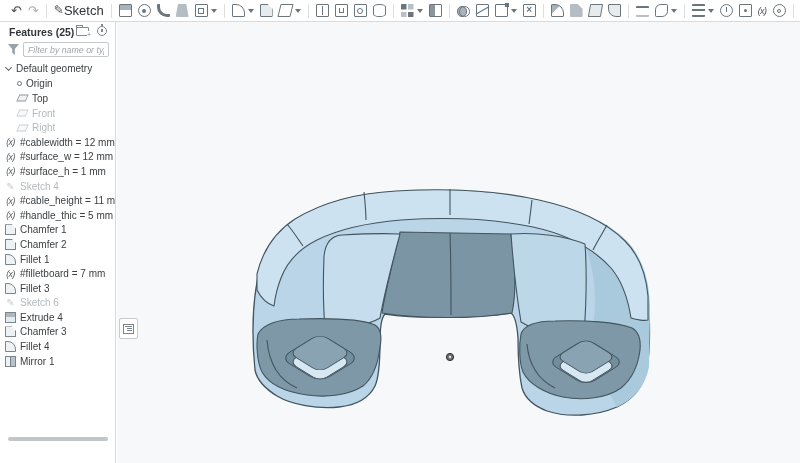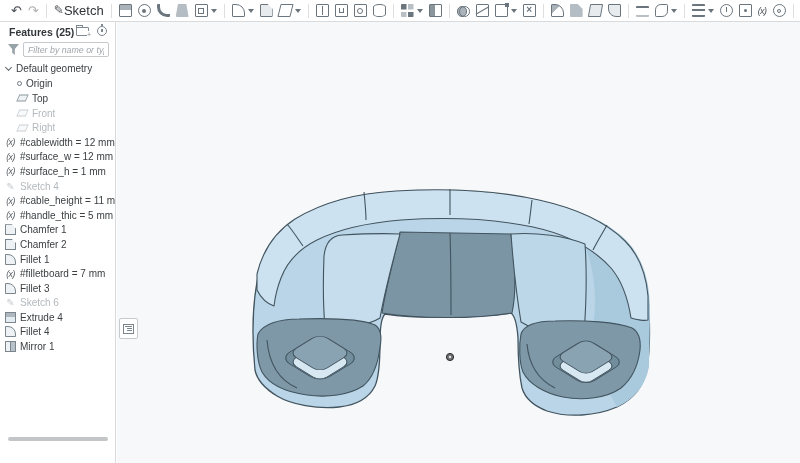--- a/index.html
+++ b/index.html
@@ -450,20 +450,24 @@
       <div class="ft-row dim">
         <span class="fi fi-sketch">✎</span>
         <span class="ft-label">Sketch 6</span>
       </div>
 
       <div class="ft-row">
         <span class="fi fi-extrude"></span>
         <span class="ft-label">Extrude 4</span>
       </div>
 
+      <div class="ft-row">
+        <span class="fi fi-chamfer"></span>
+        <span class="ft-label">Chamfer 3</span>
+      </div>
 
       <div class="ft-row">
         <span class="fi fi-fillet"></span>
         <span class="ft-label">Fillet 4</span>
       </div>
 
 
       <div class="ft-row">
         <span class="fi fi-mirror"></span>
         <span class="ft-label">Mirror 1</span>

